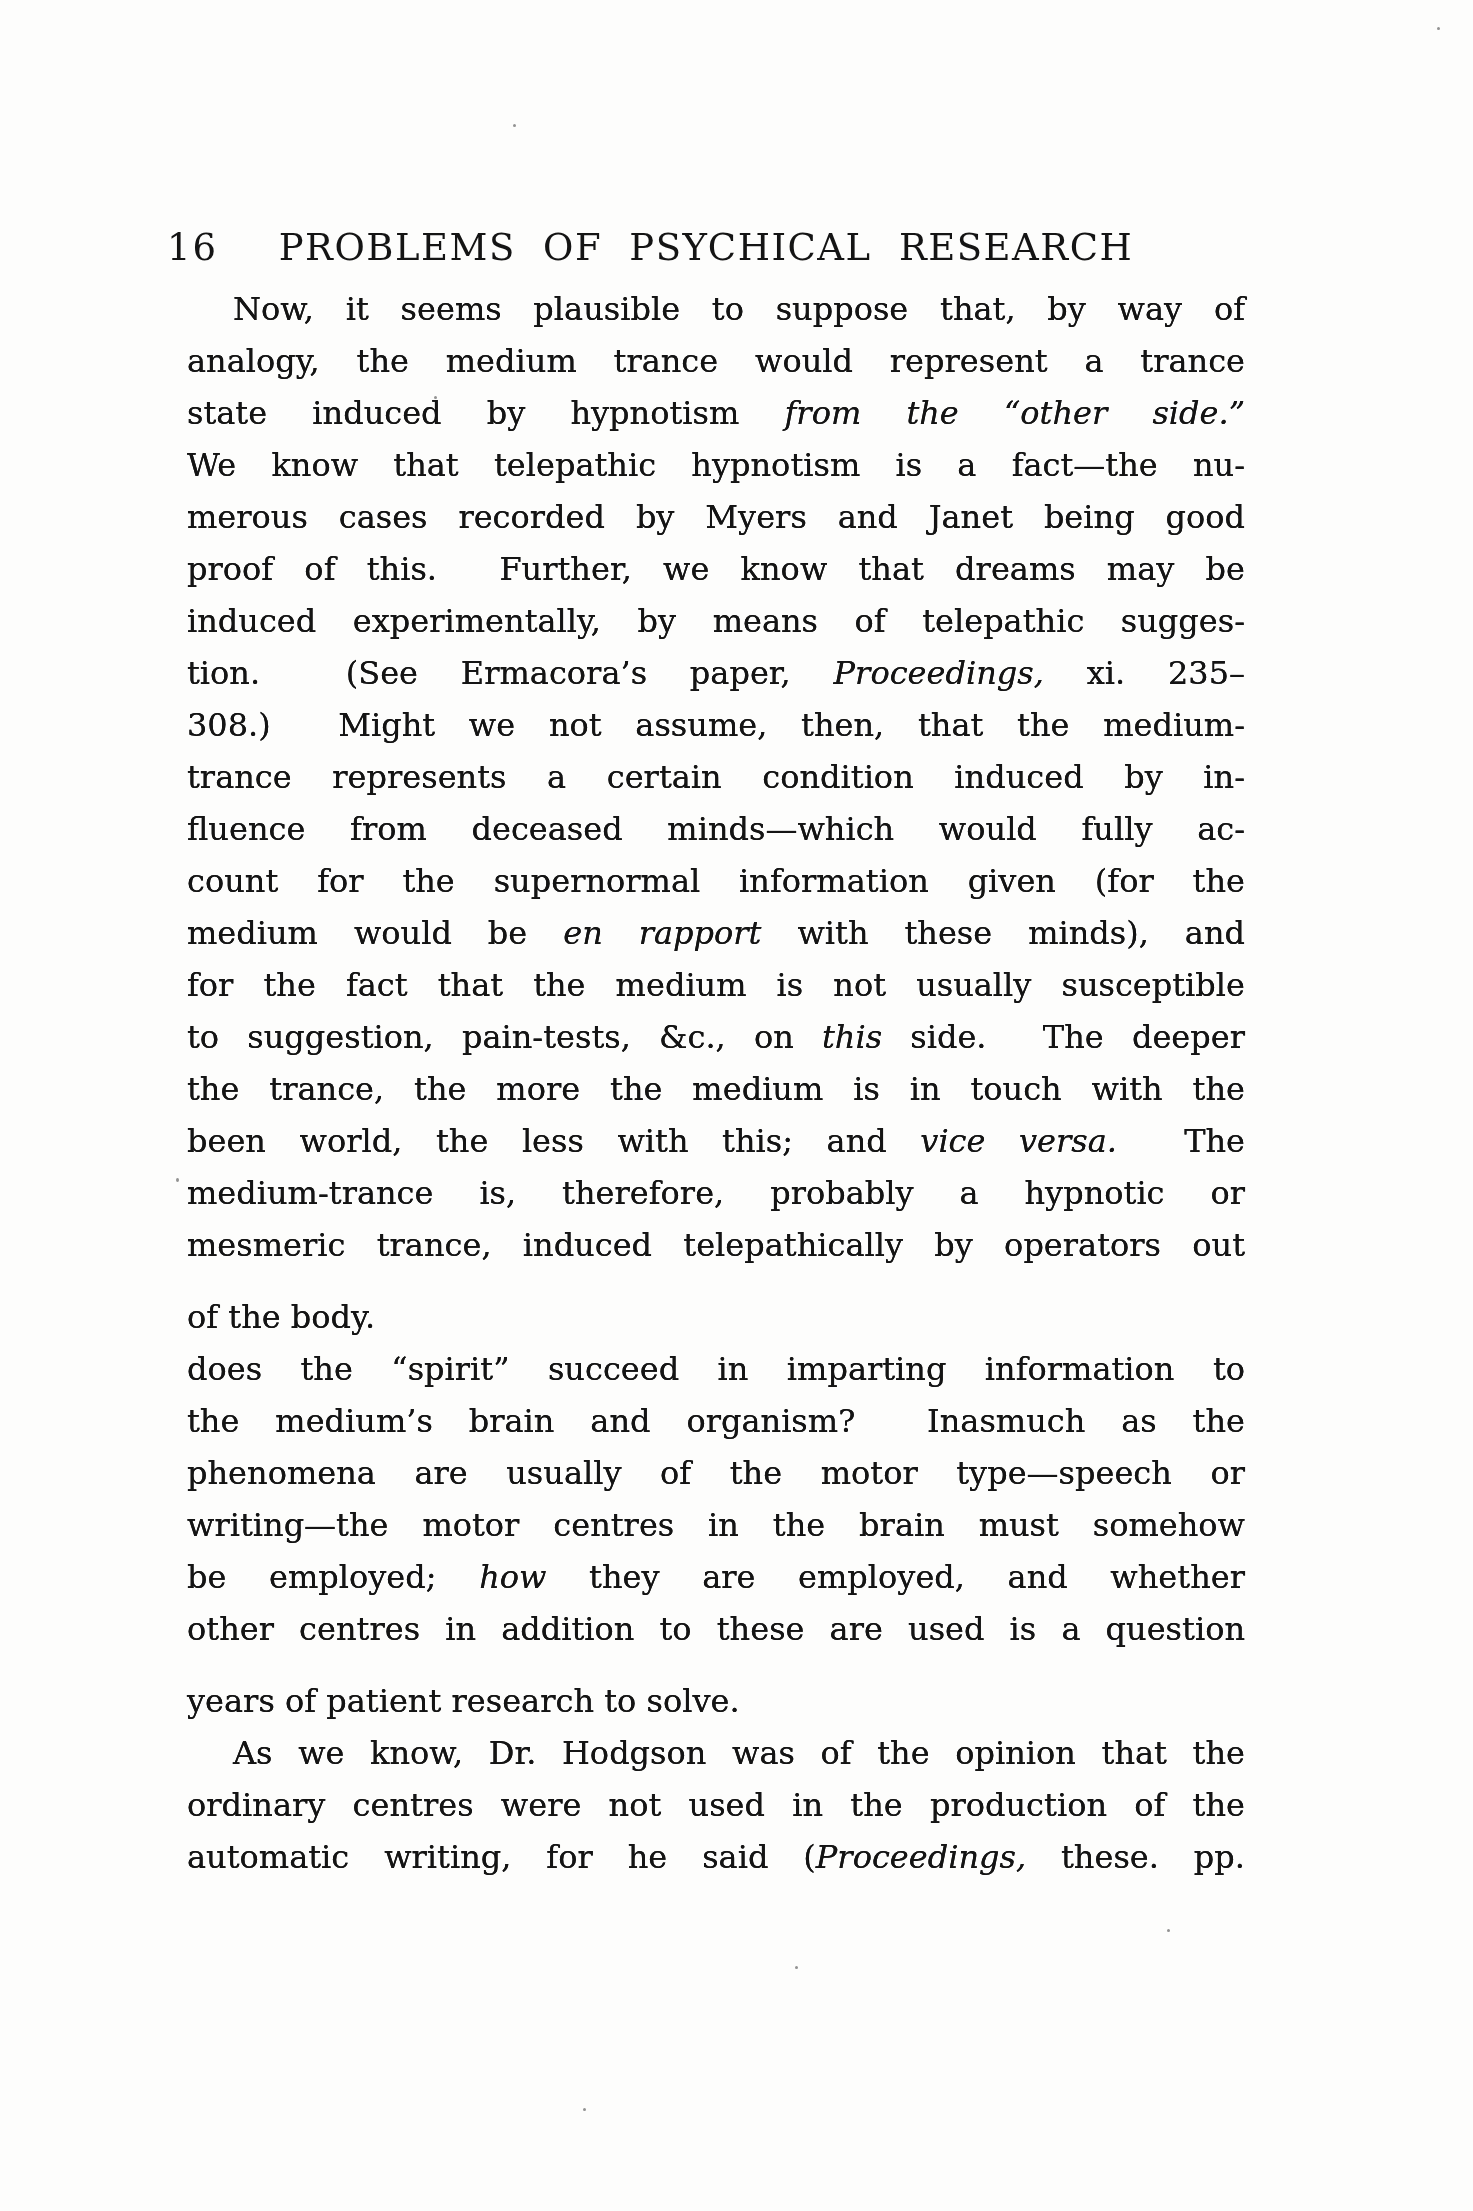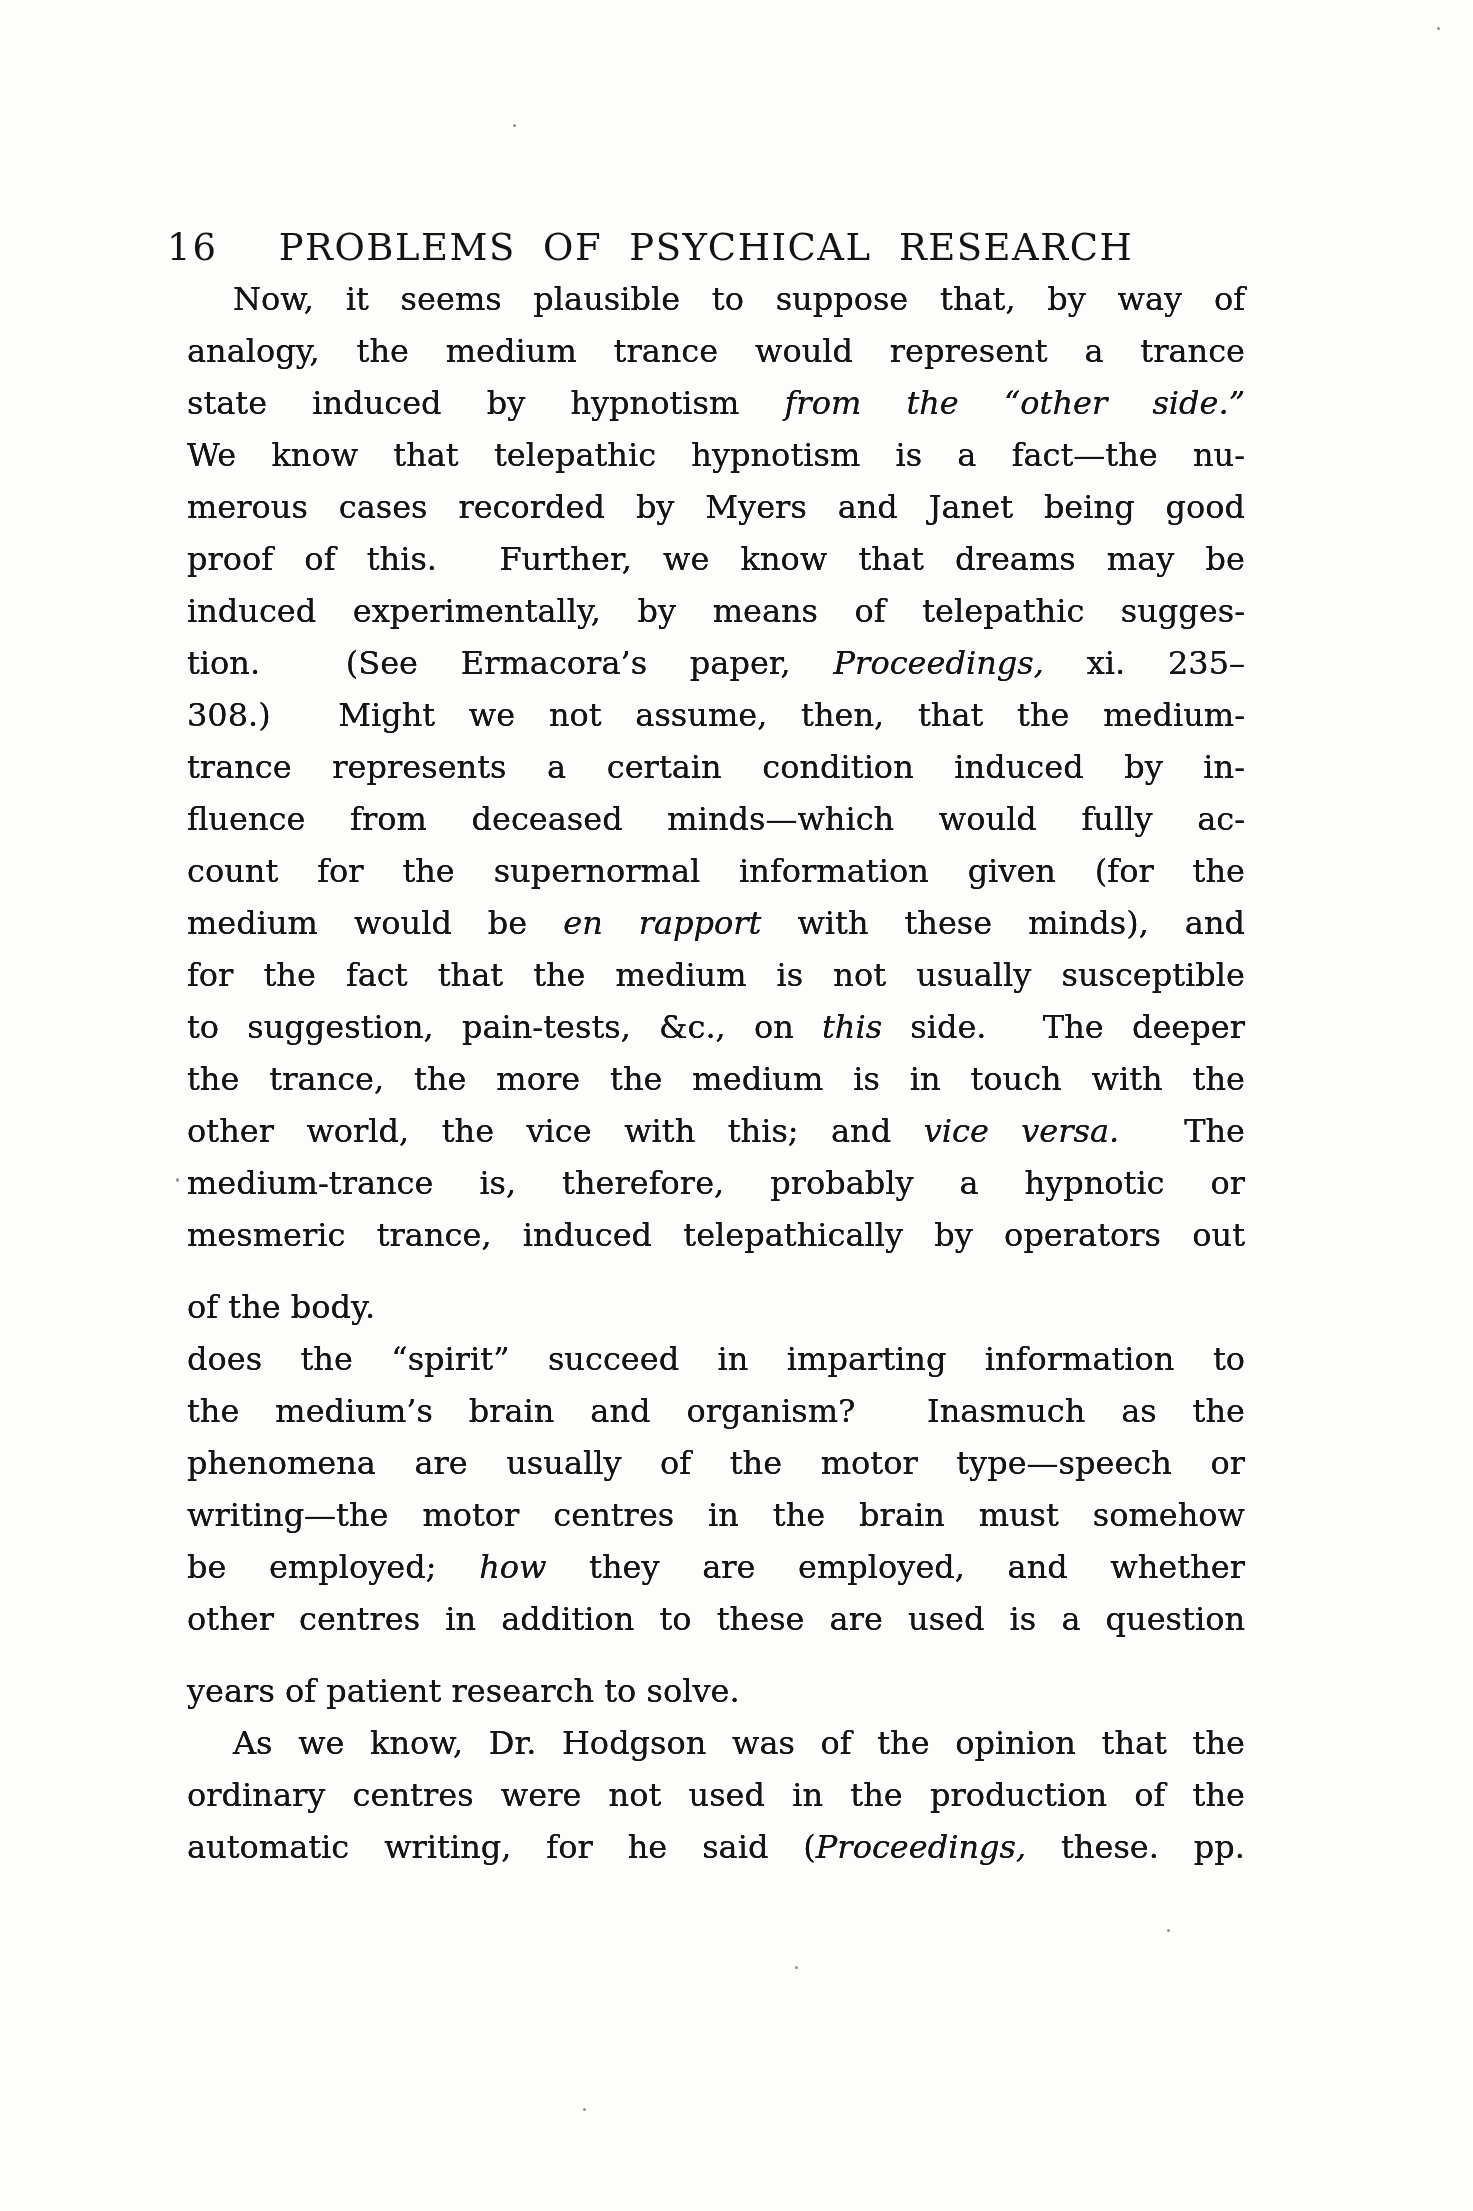--- a/index.html
+++ b/index.html
@@ -38,21 +38,21 @@
     letter-spacing: 2px;
   }
   .running-title {
     display: block;
     text-align: center;
     letter-spacing: 1.5px;
     word-spacing: 14px;
   }
   .page-body {
     position: absolute;
-    top: 273px;
+    top: 283px;
     left: 187px;
     width: 1058px;
     font-size: 32px;
     line-height: 52px;
     text-shadow: 0 0 0.5px var(--ink);
   }
   .line {
     height: 52px;
     text-align: justify;
     text-align-last: justify;
@@ -88,21 +88,21 @@
       <div class="line"><span>induced experimentally, by means of telepathic sugges-</span></div>
       <div class="line"><span>tion.&nbsp; (See Ermacora’s paper, </span><span class="it">Proceedings,</span><span> xi. 235–</span></div>
       <div class="line"><span>308.)&nbsp; Might we not assume, then, that the medium-</span></div>
       <div class="line"><span>trance represents a certain condition induced by in-</span></div>
       <div class="line"><span>fluence from deceased minds—which would fully ac-</span></div>
       <div class="line"><span>count for the supernormal information given (for the</span></div>
       <div class="line"><span>medium would be </span><span class="it">en rapport</span><span> with these minds), and</span></div>
       <div class="line"><span>for the fact that the medium is not usually susceptible</span></div>
       <div class="line"><span>to suggestion, pain-tests, &amp;c., on </span><span class="it">this</span><span> side.&nbsp; The deeper</span></div>
       <div class="line"><span>the trance, the more the medium is in touch with the</span></div>
-      <div class="line"><span>other world, the vice with this; and </span><span class="it">vice versa.</span><span>&nbsp; The</span></div>
+      <div class="line"><span>been world, the less with this; and </span><span class="it">vice versa.</span><span>&nbsp; The</span></div>
       <div class="line"><span>medium-trance is, therefore, probably a hypnotic or</span></div>
       <div class="line"><span>mesmeric trance, induced telepathically by operators out</span></div>
       <div class="line flush"><span>of the body.</span></div>
       <div class="line"><span>does the “spirit” succeed in imparting information to</span></div>
       <div class="line"><span>the medium’s brain and organism?&nbsp; Inasmuch as the</span></div>
       <div class="line"><span>phenomena are usually of the motor type—speech or</span></div>
       <div class="line"><span>writing—the motor centres in the brain must somehow</span></div>
       <div class="line"><span>be employed; </span><span class="it">how</span><span> they are employed, and whether</span></div>
       <div class="line"><span>other centres in addition to these are used is a question</span></div>
       <div class="line flush"><span>years of patient research to solve.</span></div>

